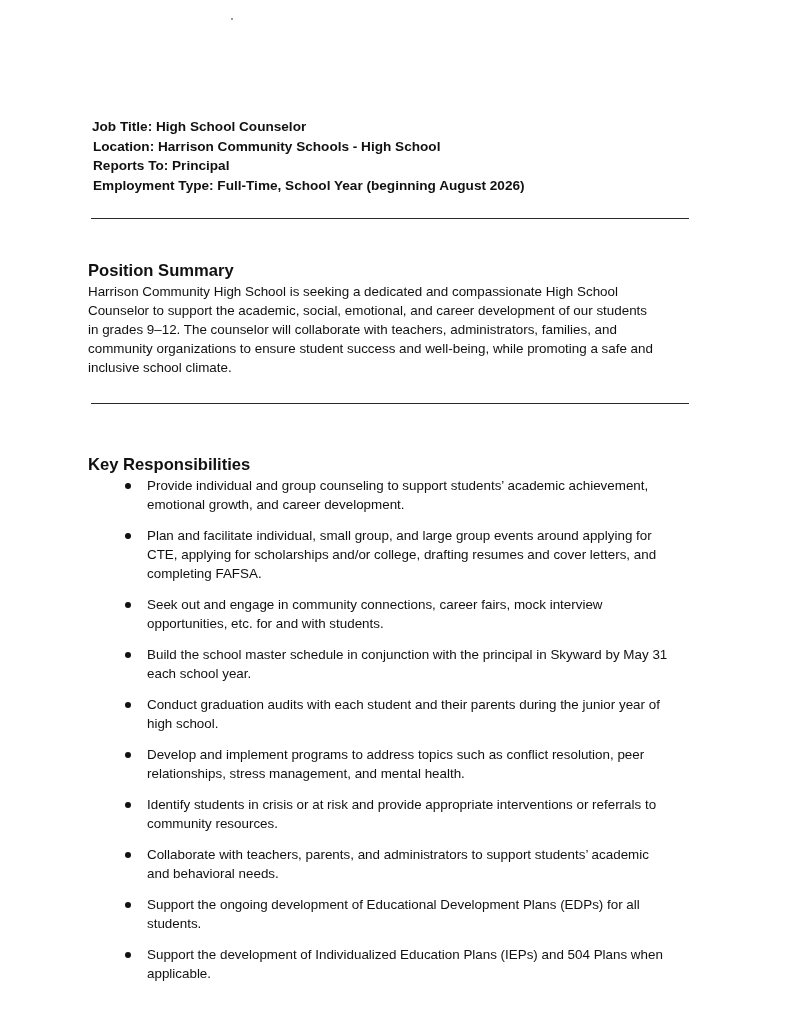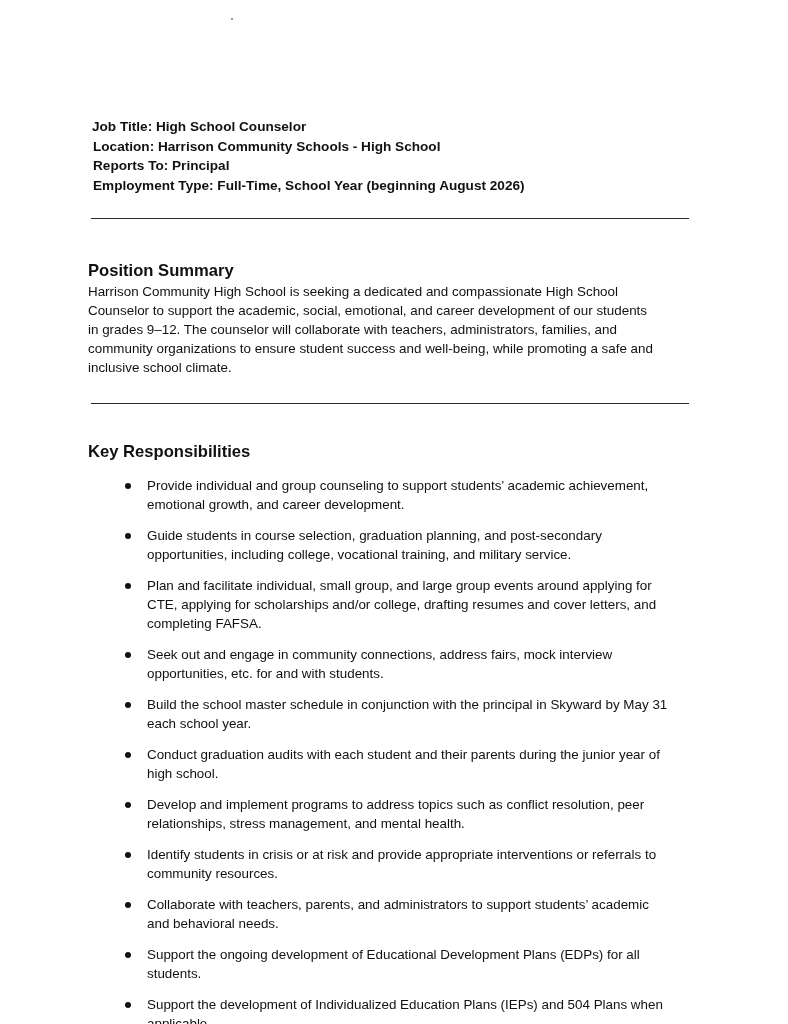--- a/index.html
+++ b/index.html
@@ -40,21 +40,21 @@
     .divider.d1 { top: 218px; }
     .divider.d2 { top: 403px; }
     .section-title {
       position: absolute;
       left: 88px;
       font-size: 16.6px;
       font-weight: bold;
       white-space: nowrap;
     }
     .section-title.t1 { top: 246px; margin-top: 15px; }
-    .section-title.t2 { top: 442px; }
+    .section-title.t2 { top: 455px; }
     .summary {
       position: absolute;
       left: 88px;
       top: 282px;
       width: 604px;
       font-size: 13.4px;
       line-height: 19px;
     }
     .summary .ln { white-space: nowrap; display: block; }
     .summary b { font-weight: normal; }
@@ -122,32 +122,27 @@
   <div class="section-title t2">Key Responsibilities</div>
 
   <ul class="resp-list">
     <li class="resp-item">
       <span class="bullet"></span>
       <span class="ln">Provide individual and group counseling to support students’ academic achievement,</span>
       <span class="ln">emotional growth, and career development.</span>
     </li>
     <li class="resp-item">
       <span class="bullet"></span>
-      <span class="ln">Guide students in course selection, graduation planning, and post-secondary</span>
-      <span class="ln">opportunities, including college, vocational training, and military service.</span>
-    </li>
-    <li class="resp-item">
-      <span class="bullet"></span>
       <span class="ln">Plan and facilitate individual, small group, and large group events around applying for</span>
       <span class="ln">CTE, applying for scholarships and/or college, drafting resumes and cover letters, and</span>
       <span class="ln">completing FAFSA.</span>
     </li>
     <li class="resp-item">
       <span class="bullet"></span>
-      <span class="ln">Seek out and engage in community connections, address fairs, mock interview</span>
+      <span class="ln">Seek out and engage in community connections, career fairs, mock interview</span>
       <span class="ln">opportunities, etc. for and with students.</span>
     </li>
     <li class="resp-item">
       <span class="bullet"></span>
       <span class="ln">Build the school master schedule in conjunction with the principal in Skyward by May 31</span>
       <span class="ln">each school year.</span>
     </li>
     <li class="resp-item">
       <span class="bullet"></span>
       <span class="ln">Conduct graduation audits with each student and their parents during the junior year of</span>

